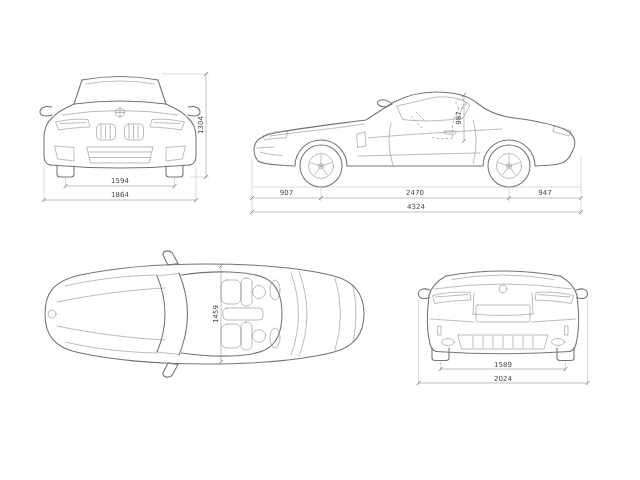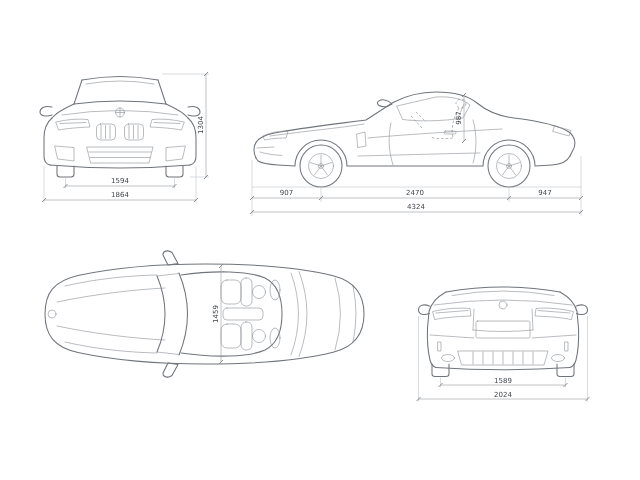--- a/index.html
+++ b/index.html
@@ -166,21 +166,21 @@
       <circle class="thin" cx="17" cy="88" r="4"></circle>
     </g>
     <g>
       <path class="dim" d="M 186,40 L 186,136"></path>
       <path class="tick" d="M 184,42 L 188,38 M 184,138 L 188,134"></path>
       <text class="dim-text" text-anchor="middle" transform="translate(182.5 88) rotate(-90)">1459</text>
     </g>
   </svg>
 </div>
 
-<div class="view" style="left:408px; top:272px;">
+<div class="view" style="left:408px; top:256px;">
   <svg width="190" height="140" viewBox="0 0 190 140">
     <g>
       <path class="car" d="M 38,20 Q 95,10 152,20"></path>
       <path class="thin" d="M 44,23.5 Q 95,14.5 146,23.5"></path>
       <path class="car" d="M 38,20 C 28,25.5 23,31.5 21,39.5 L 19.5,56 C 19,69 20,80 22,88 C 23,92 25,94.5 28,95.5"></path>
       <path class="car" d="M 152,20 C 162,25.5 167,31.5 169,39.5 L 170.5,56 C 171,69 170,80 168,88 C 167,92 165,94.5 162,95.5"></path>
       <path class="car" d="M 28,95.5 Q 95,100 162,95.5"></path>
       <g>
         <path class="car" d="M 21.5,34 C 15,31.5 10.5,33.5 10.5,38 C 10.5,42.5 16,43.5 21.5,41.5"></path>
         <path class="car" d="M 168.5,34 C 175,31.5 179.5,33.5 179.5,38 C 179.5,42.5 174,43.5 168.5,41.5"></path>

